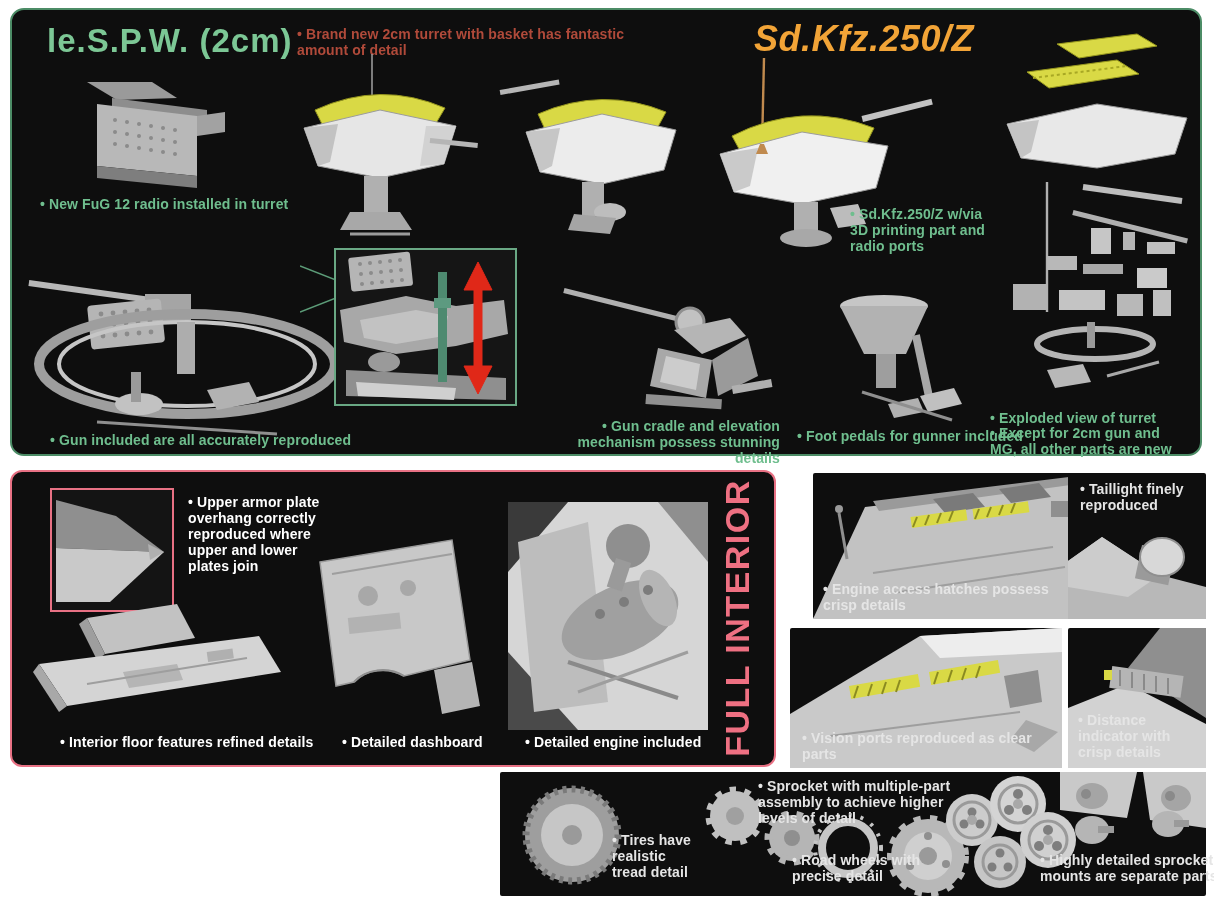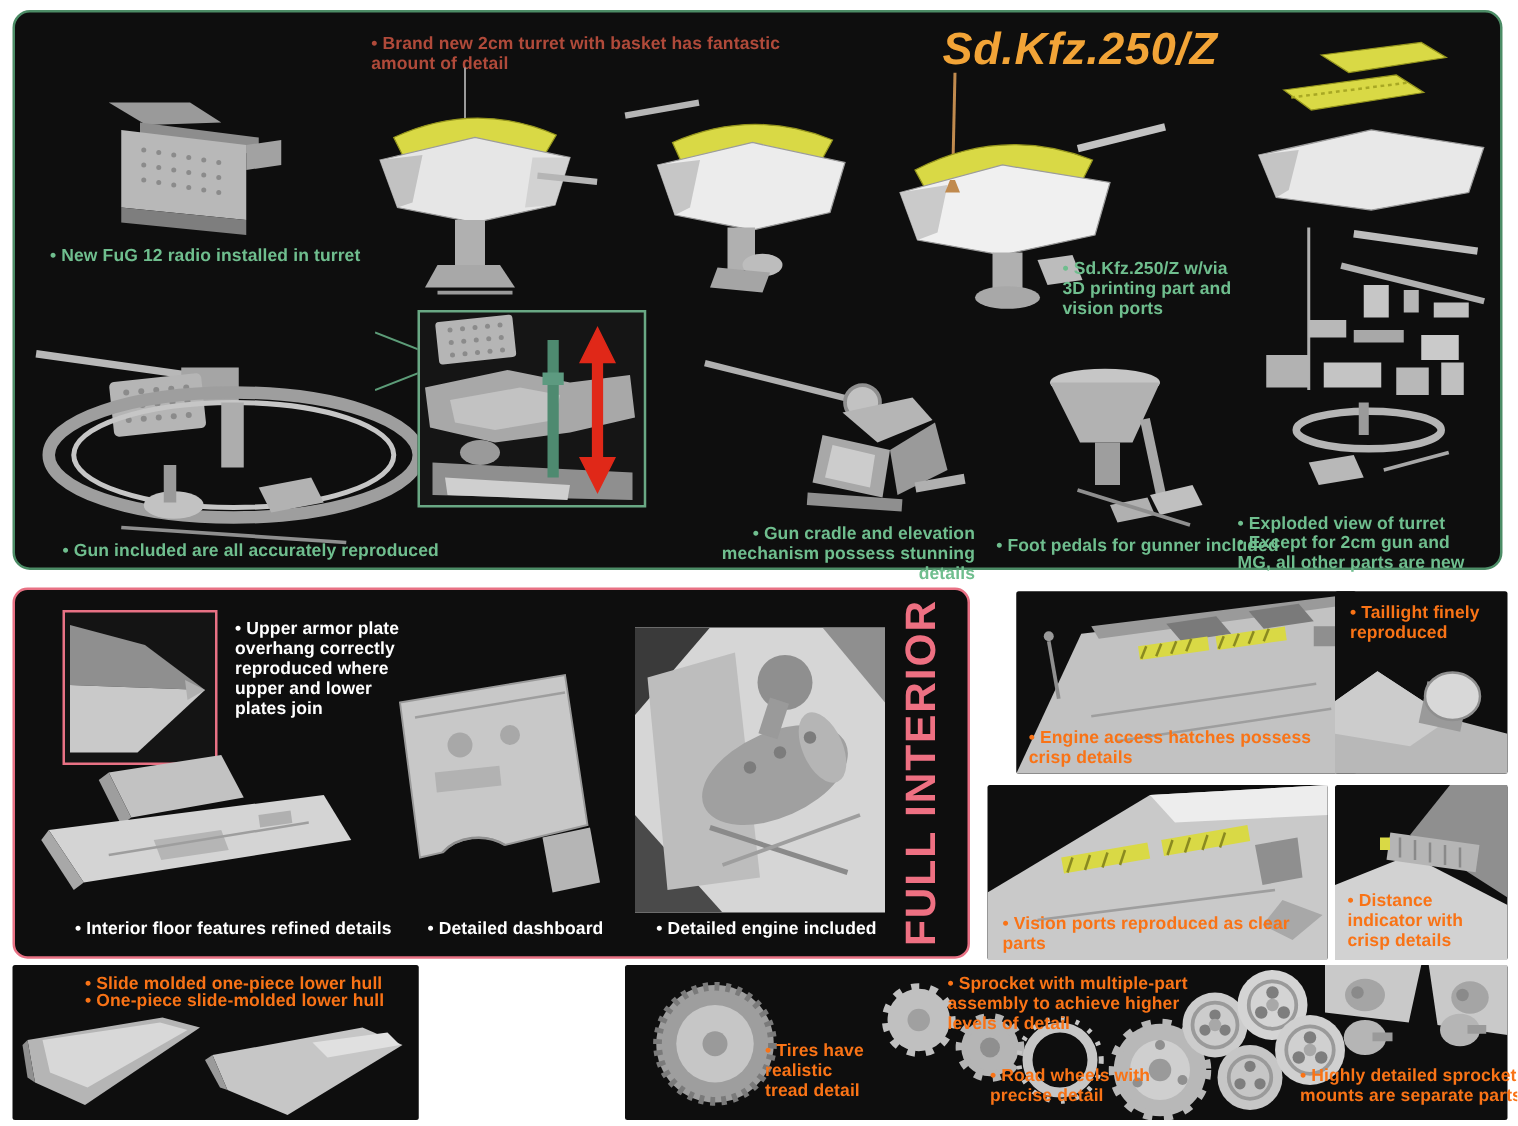--- a/index.html
+++ b/index.html
@@ -4,34 +4,35 @@
 <style>
   html,body{margin:0;padding:0;background:#ffffff;}
   #page{position:relative;width:1214px;height:901px;background:#ffffff;overflow:hidden;
         font-family:"Liberation Sans","DejaVu Sans",sans-serif;}
   .panel{position:absolute;background:#0e0e0e;}
   .abs{position:absolute;}
   .bullet{font-size:14px;line-height:1.15;font-weight:700;letter-spacing:.1px;}
   .green{color:#6fbe8e;}
   .red{color:#b04a3a;}
   .pink{color:#ffffff;}
-  .white{color:#f97316;}
+  .white{color:#e5e5e5;}
   .title-green{color:#7cc795;font-size:33px;font-weight:700;letter-spacing:1px;}
   .title-orange{color:#f2a437;font-size:36px;font-weight:700;font-style:italic;letter-spacing:.5px;}
   .vlabel{color:#ee7082;font-size:34px;font-weight:700;letter-spacing:1.5px;text-align:center;
           transform:rotate(-90deg);}
   svg{display:block;}
 </style>
 </head>
 <body>
 
 <div id="page">
 
   <div class="panel" style="left:10px;top:8px;width:1192px;height:448px;border:2px solid #4c8c66;border-radius:14px;box-sizing:border-box;">
 
+    <div class="abs title-green" style="left:35px;top:12px;">le.S.P.W. (2cm)</div>
 
     <div class="abs bullet red" style="left:285px;top:16px;width:360px;">• Brand new 2cm turret with basket has fantastic amount of detail</div>
 
     <div class="abs title-orange" style="left:742px;top:8px;">Sd.Kfz.250/Z</div>
 
     <svg class="abs" style="left:45px;top:70px;" width="185" height="112" viewBox="0 0 185 112">
       <polygon points="30,2 95,2 120,18 60,20" fill="#9a9a9a"></polygon>
       <polygon points="55,18 150,30 150,44 55,30" fill="#8d8d8d"></polygon>
       <polygon points="40,24 140,36 140,96 40,86" fill="#b8b8b8"></polygon>
       <polygon points="140,36 168,32 168,52 140,56" fill="#a2a2a2"></polygon>
@@ -89,21 +90,21 @@
       <path d="M44 96 Q100 68 158 92" fill="none" stroke="#a8a824" stroke-width="2" stroke-dasharray="3 3"></path>
       <rect x="160" y="58" width="72" height="6" fill="#c2c2c2" transform="rotate(-14 160 60)"></rect>
       <polygon points="18,96 100,74 186,88 174,130 100,146 32,134" fill="#f0f0f0" stroke="#9c9c9c" stroke-width="1"></polygon>
       <polygon points="18,96 56,90 48,128 32,134" fill="#cacaca"></polygon>
       <polygon points="58,86 54,96 66,96 62,86" fill="#c08a4e"></polygon>
       <rect x="92" y="144" width="24" height="30" fill="#b0b0b0"></rect>
       <ellipse cx="104" cy="180" rx="26" ry="9" fill="#a8a8a8"></ellipse>
       <polygon points="128,150 156,146 164,166 136,170" fill="#bcbcbc"></polygon>
     </svg>
 
-    <div class="abs bullet green" style="left:838px;top:196px;width:148px;">• Sd.Kfz.250/Z w/via 3D printing part and vision ports</div>
+    <div class="abs bullet green" style="left:838px;top:196px;width:148px;">• Sd.Kfz.250/Z w/via 3D printing part and radio ports</div>
 
     <svg class="abs" style="left:975px;top:22px;" width="222" height="378" viewBox="0 0 222 378">
       <polygon points="70,12 150,2 170,14 92,26" fill="#d9d945" stroke="#96961e"></polygon>
       <polygon points="40,40 130,28 152,42 62,56" fill="#d9d945" stroke="#96961e"></polygon>
       <path d="M46 46 L140 34" stroke="#a8a824" stroke-width="2" stroke-dasharray="3 3" fill="none"></path>
       <polygon points="20,92 110,72 200,86 188,122 110,136 34,126" fill="#e8e8e8" stroke="#9c9c9c"></polygon>
       <polygon points="20,92 52,88 44,120 34,126" fill="#c4c4c4"></polygon>
       <line x1="60" y1="150" x2="60" y2="280" stroke="#b0b0b0" stroke-width="2.4"></line>
       <rect x="96" y="152" width="100" height="6" fill="#bdbdbd" transform="rotate(8 96 155)"></rect>
       <rect x="86" y="178" width="118" height="5" fill="#b0b0b0" transform="rotate(14 86 180)"></rect>
@@ -349,32 +350,20 @@
           <line x1="64" y1="44" x2="64" y2="60"></line>
           <line x1="76" y1="46" x2="76" y2="62"></line>
           <line x1="88" y1="48" x2="88" y2="64"></line>
           <line x1="100" y1="50" x2="100" y2="66"></line>
       </g>
       <rect x="36" y="42" width="8" height="10" fill="#d9d945"></rect>
     </svg>
     <div class="abs bullet white" style="left:10px;bottom:8px;width:122px;">• Distance indicator with crisp details</div>
   </div>
 
-  <div class="panel" style="left:10px;top:772px;width:325px;height:124px;border-radius:2px;">
-    <div class="abs bullet white" style="left:58px;top:6px;width:260px;">• Slide molded one-piece lower hull</div>
-    <div class="abs bullet white" style="left:58px;top:20px;width:260px;">• One-piece slide-molded lower hull</div>
-    <svg class="abs" style="left:0;top:34px;" width="325" height="90" viewBox="0 0 325 90">
-      <polygon points="12,26 120,8 150,16 58,78 18,60" fill="#b5b5b5"></polygon>
-      <polygon points="24,26 118,12 140,18 60,64 30,52" fill="#d8d8d8"></polygon>
-      <polygon points="12,26 18,60 12,56 8,30" fill="#8f8f8f"></polygon>
-      <polygon points="160,38 280,16 312,30 220,86 172,66" fill="#c6c6c6"></polygon>
-      <polygon points="160,38 172,66 166,64 154,42" fill="#9a9a9a"></polygon>
-      <polygon points="240,28 300,20 310,30 252,40" fill="#e0e0e0"></polygon>
-    </svg>
-  </div>
 
 
   <div class="panel" style="left:500px;top:772px;width:706px;height:124px;border-radius:2px;">
     <svg width="706" height="124" viewBox="0 0 706 124">
 
       <circle cx="72" cy="63" r="47" fill="#9e9e9e"></circle>
       <circle cx="72" cy="63" r="46" fill="none" stroke="#7a7a7a" stroke-width="7" stroke-dasharray="4 5"></circle>
       <circle cx="72" cy="63" r="31" fill="#c6c6c6"></circle>
       <circle cx="72" cy="63" r="10" fill="#9a9a9a"></circle>
 

